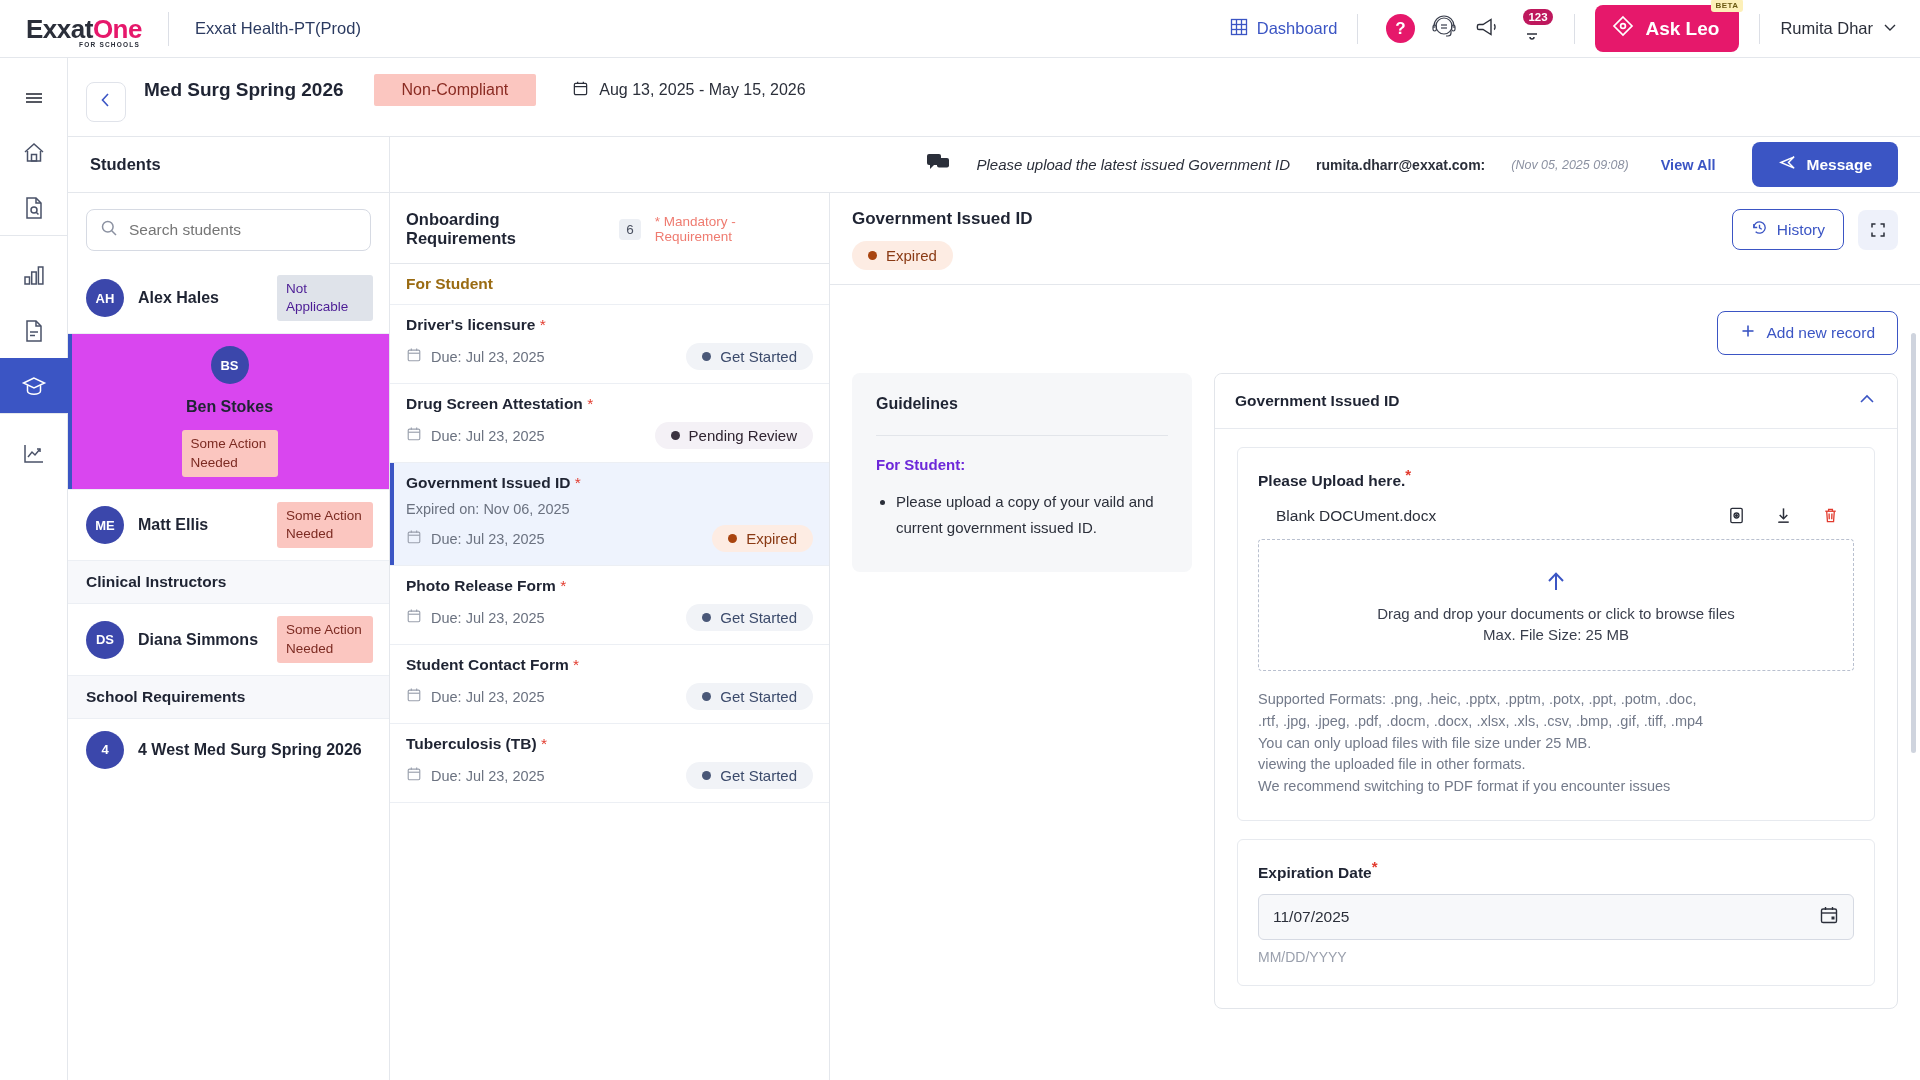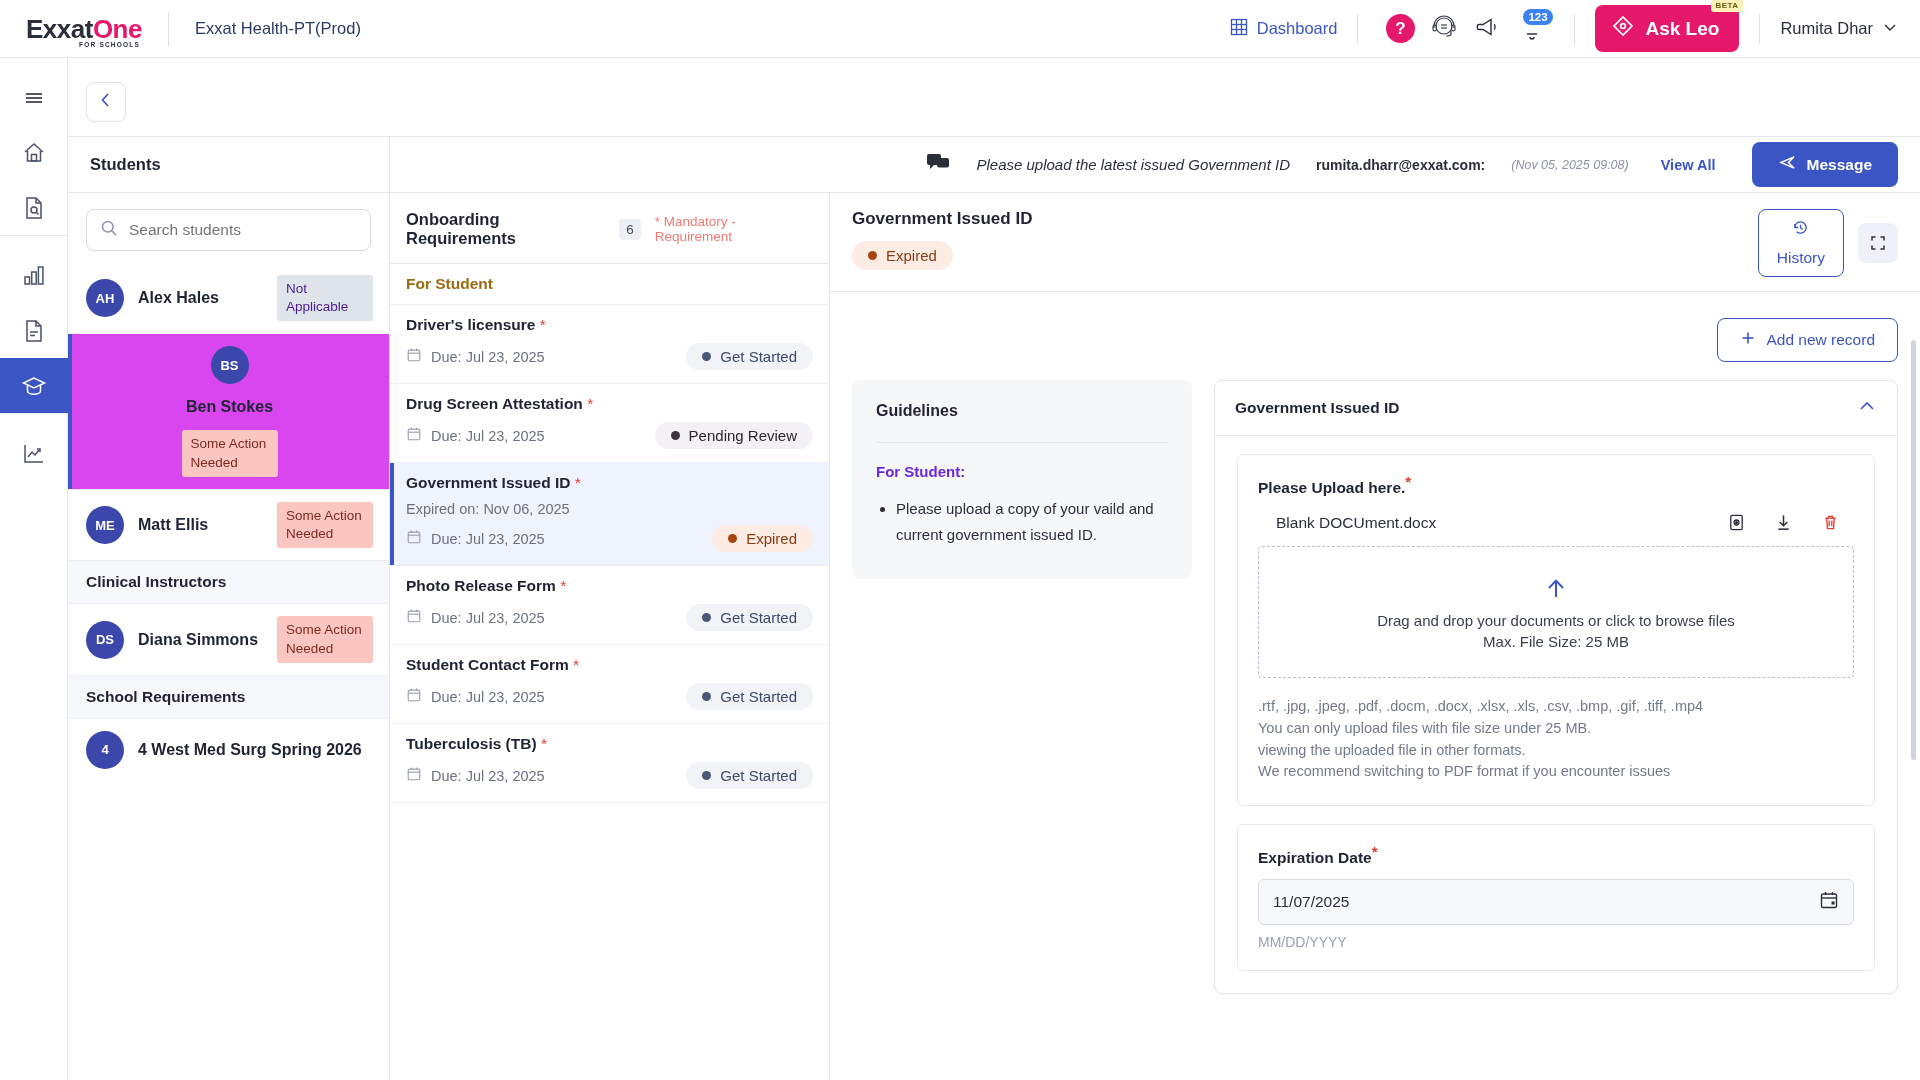--- a/index.html
+++ b/index.html
@@ -34,21 +34,21 @@
   .dash-link { display: flex; align-items: center; gap: 9px; color: #3b55c4; font-size: 16.5px; cursor: pointer; }
   .vdiv { width: 1px; height: 30px; background: #dcdfe6; margin: 0 20px; }
   .icon-btn { width: 44px; height: 44px; display: flex; align-items: center; justify-content: center; cursor: pointer; position: relative; }
   .help-circle {
     width: 29px; height: 29px; border-radius: 50%; background: #e6186b;
     display: flex; align-items: center; justify-content: center;
     color: #fff; font-size: 17px; font-weight: bold;
   }
   .badge-count {
     position: absolute; top: 2px; left: 13px;
-    background: #3b82f6; color: #fff; font-size: 11.5px; font-weight: bold;
+    background: #be185d; color: #fff; font-size: 11.5px; font-weight: bold;
     border-radius: 9px; padding: 1px 5px; line-height: 14px; min-width: 28px; text-align: center;
   }
   .ask-leo {
     display: flex; align-items: center; gap: 10px;
     background: #e6186b; color: #fff;
     border-radius: 8px; padding: 9px 20px 9px 16px;
     font-size: 19px; font-weight: bold; cursor: pointer; position: relative;
   }
   .beta-tag {
     position: absolute; top: -6px; right: -4px;
@@ -191,21 +191,21 @@
   .detail-title { font-size: 17px; font-weight: bold; color: #1f2433; }
   .detail-status {
     display: inline-flex; align-items: center; gap: 9px; align-self: flex-start;
     background: #fdece3; color: #8a3a14; font-size: 15px; padding: 6px 16px; border-radius: 16px;
   }
   .detail-status .dot { width: 9px; height: 9px; border-radius: 50%; background: #a9440f; }
   .detail-hdr-right { margin-left: auto; display: flex; align-items: center; gap: 14px; }
   .history-btn {
     border: 1px solid #3b55c4; color: #3b55c4; background: #fff;
     border-radius: 8px; padding: 9px 18px; font-size: 15.5px;
-    display: flex; align-items: center; gap: 9px; cursor: pointer; flex-direction: column;
+    display: flex; align-items: center; gap: 9px; cursor: pointer;
   }
   .expand-btn {
     width: 40px; height: 40px; background: #eef1fa; border-radius: 8px;
     display: flex; align-items: center; justify-content: center; cursor: pointer;
   }
   .detail-scroll { flex: 1; overflow: hidden; position: relative; padding: 0 22px; }
   .addrec-row { display: flex; justify-content: flex-end; padding: 26px 0 18px 0; }
   .add-record-btn {
     border: 1px solid #3b55c4; color: #3b55c4; background: #fff;
     border-radius: 8px; padding: 11px 22px; font-size: 15.5px;
@@ -413,20 +413,35 @@
 
     <div class="page-head">
       <div class="back-btn">
         <span>
           <svg width="18" height="18" viewBox="0 0 18 18" fill="none" stroke="#3b55c4" stroke-width="1.6">
               <path d="M11 3 5.5 9 11 15"></path>
             </svg>
         </span>
       </div>
       <div class="head-col">
+        <div class="head-row1">
+          <div class="course-title">Med Surg Spring 2026</div>
+          <div class="compliance-badge">Non-Compliant</div>
+          <div class="date-range">
+            <span>
+              <svg width="17" height="17" viewBox="0 0 18 18" fill="none" stroke="#2b2f3a" stroke-width="1.3">
+                <rect x="2.5" y="3.5" width="13" height="12" rx="1.4"></rect>
+                  <line x1="2.5" y1="7" x2="15.5" y2="7"></line>
+                <line x1="6" y1="1.8" x2="6" y2="4.2"></line>
+                  <line x1="12" y1="1.8" x2="12" y2="4.2"></line>
+              </svg>
+            </span>
+            <span>Aug 13, 2025 - May 15, 2026</span>
+          </div>
+        </div>
       </div>
     </div>
 
     <div class="msg-strip">
       <div class="msg-left-spacer">
         <div class="students-hdr">Students</div>
       </div>
       <div class="msg-body">
         <span>
           <svg width="24" height="22" viewBox="0 0 24 22" fill="#2b2f3a">
@@ -753,20 +768,21 @@
                       <svg width="30" height="30" viewBox="0 0 30 30" fill="none" stroke="#3b55c4" stroke-width="2">
                         <line x1="15" y1="23" x2="15" y2="7"></line>
                           <path d="M8 14 15 6.6 22 14"></path>
                       </svg>
                     </span>
                     <span class="dz-line">Drag and drop your documents or click to browse files</span>
                     <span class="dz-line">Max. File Size: 25 MB</span>
                   </div>
 
                   <div class="formats">
+                    <p>Supported Formats: .png, .heic, .pptx, .pptm, .potx, .ppt, .potm, .doc,</p>
                     <p>.rtf, .jpg, .jpeg, .pdf, .docm, .docx, .xlsx, .xls, .csv, .bmp, .gif, .tiff, .mp4</p>
                     <p>You can only upload files with file size under 25 MB.</p>
                     <p>viewing the uploaded file in other formats.</p>
                     <p>We recommend switching to PDF format if you encounter issues</p>
                   </div>
                 </div>
 
                 <div class="exp-block">
                   <div class="exp-label">
                     <span>Expiration Date</span><span class="star">*</span>

